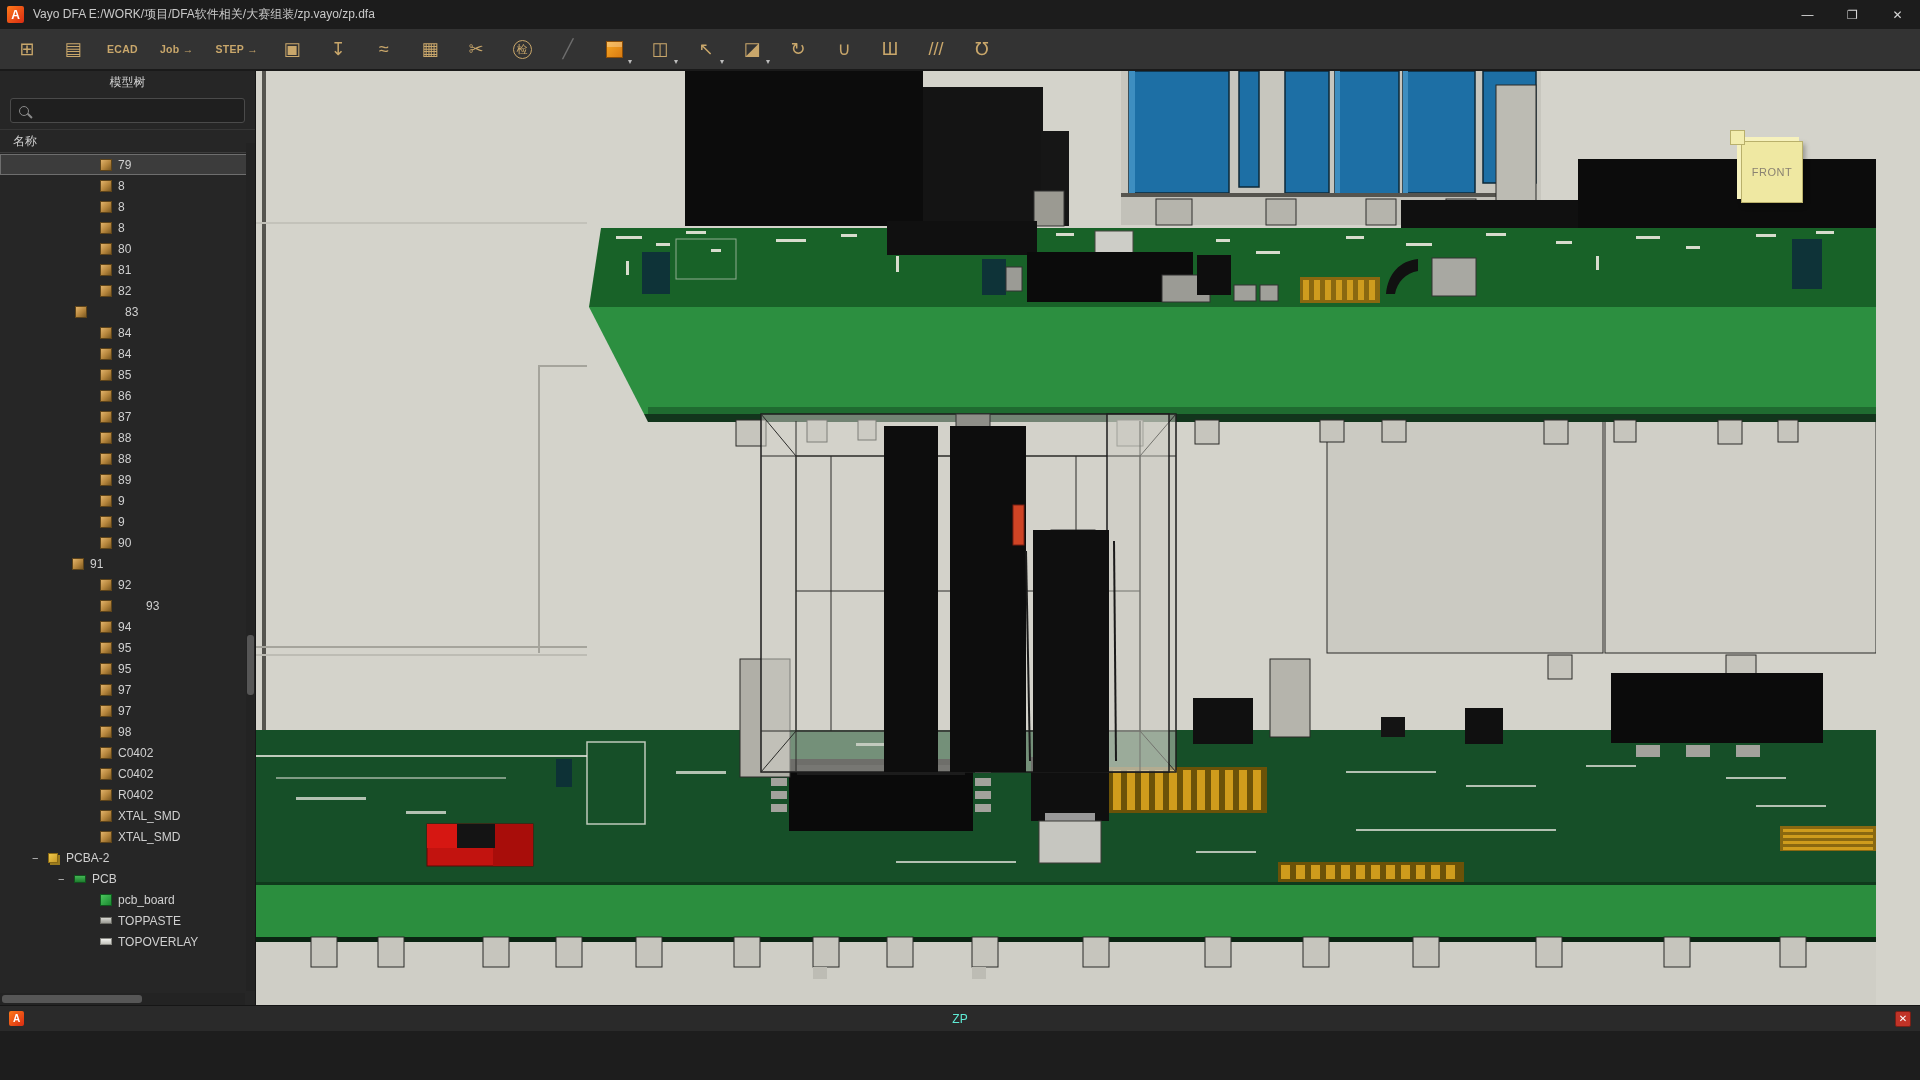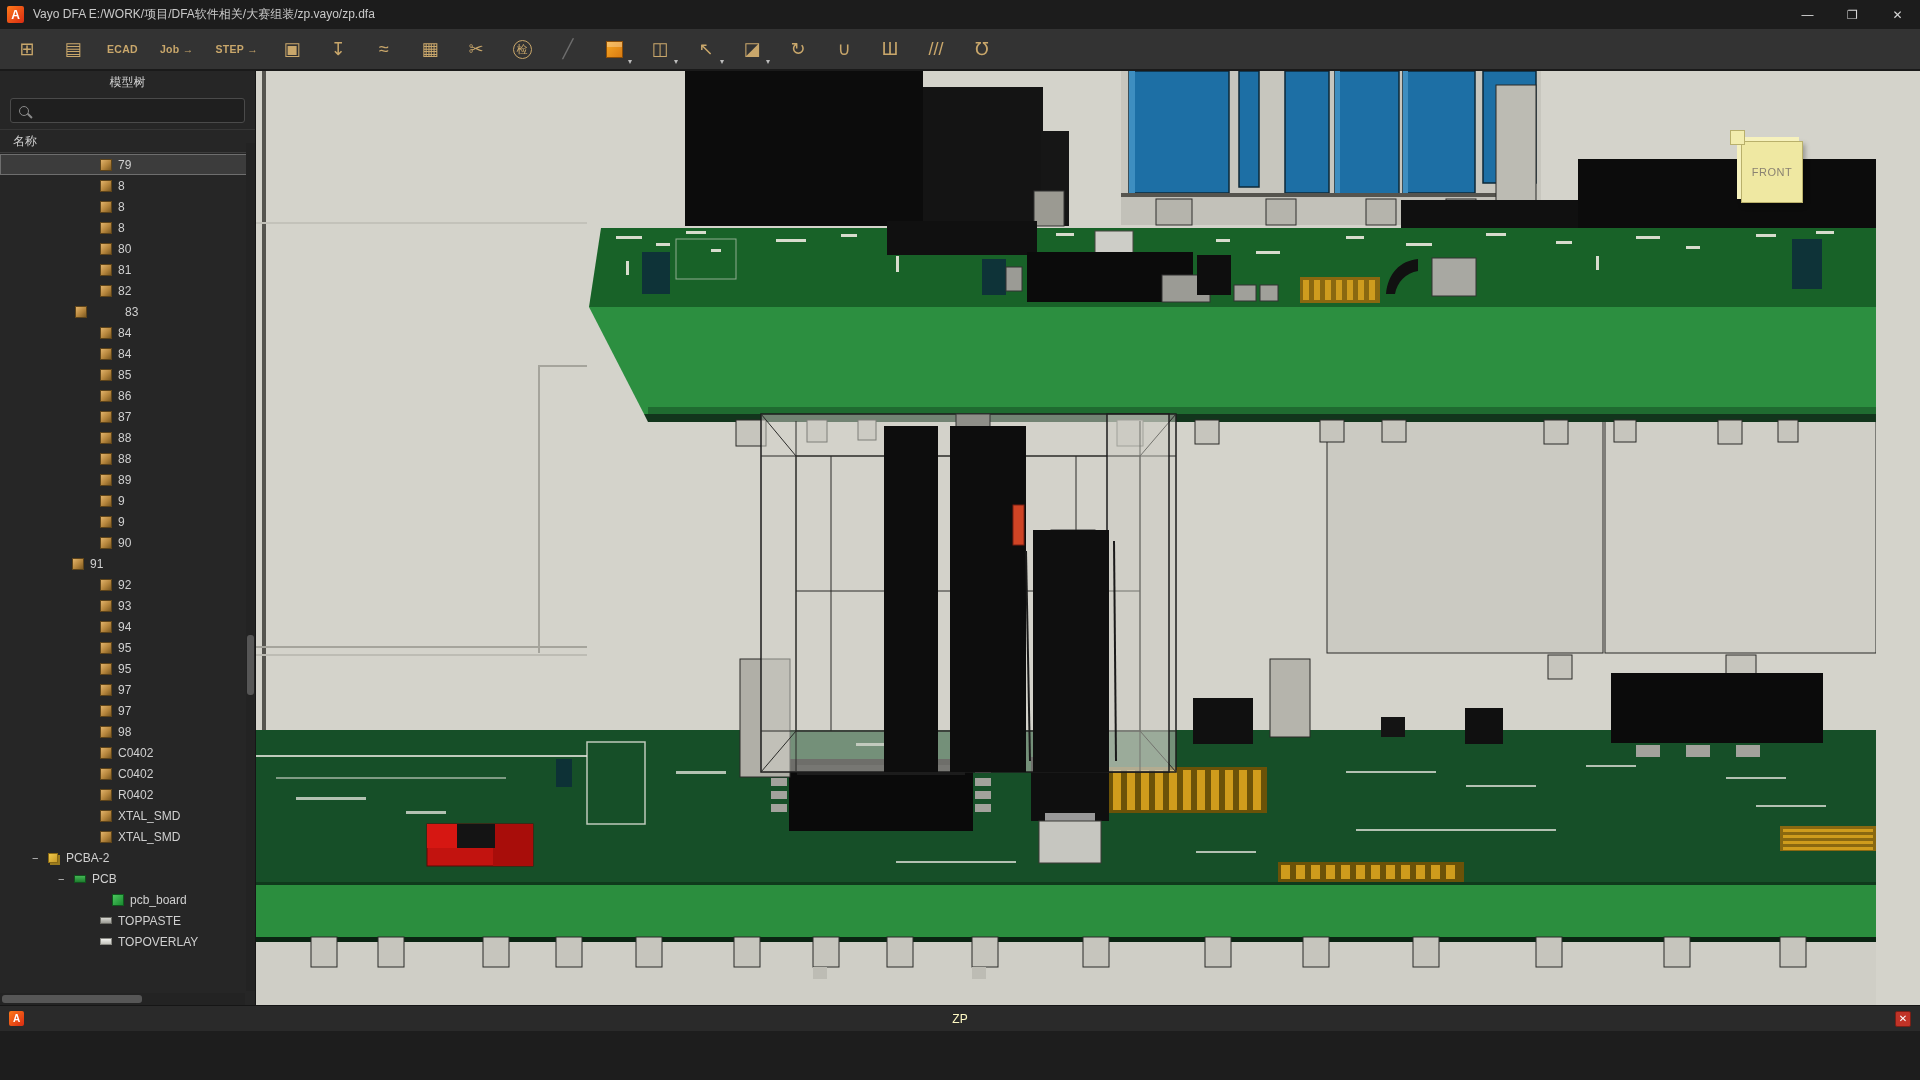--- a/index.html
+++ b/index.html
@@ -65,21 +65,21 @@
   .viewcube { position:absolute; left:1485px; top:70px; width:62px; height:62px; background:#efe8a2;
     border:1px solid #b9b06b; box-shadow:-4px -4px 0 #f6f1bd, 2px 3px 5px rgba(0,0,0,.3);
     display:flex; align-items:center; justify-content:center; color:#8a8272; font-size:11px; letter-spacing:.5px; }
   .viewcube::before { content:''; position:absolute; left:-12px; top:-12px; width:13px; height:13px;
     background:#f3edae; border:1px solid #b9b06b; }
 
   
   .statusbar { height:26px; background:#2a2a2a; border-top:1px solid #161616; display:flex; align-items:center;
     padding:0 9px; position:relative; flex:0 0 auto; }
   .statusbar .app-logo { width:15px; height:15px; font-size:10px; }
-  .status-text { position:absolute; left:50%; transform:translateX(-50%); color:#fef9c3; font-size:12px; }
+  .status-text { position:absolute; left:50%; transform:translateX(-50%); color:#5eead4; font-size:12px; }
   .status-close { margin-left:auto; width:16px; height:16px; background:#c13327; border:1px solid #7a1f16; border-radius:2px;
     color:#fff; font-size:10px; display:flex; align-items:center; justify-content:center; }
   .footerstrip { flex:1; background:#1d1d1d; }
 </style>
 </head>
 <body>
 
 <div class="window">
 
   <div class="titlebar">
@@ -249,21 +249,21 @@
             <span class="tl">90</span>
           </div>
           <div class="tree-row" style="padding-left: 72px;">
             <span class="ti comp"></span>
             <span class="tl">91</span>
           </div>
           <div class="tree-row" style="padding-left: 100px;">
             <span class="ti comp"></span>
             <span class="tl">92</span>
           </div>
-          <div class="tree-row" style="padding-left: 100px;">
+          <div class="tree-row" style="padding-left: 100px; gap: 28px;">
             <span class="ti comp"></span>
             <span class="tl">93</span>
           </div>
           <div class="tree-row" style="padding-left: 100px;">
             <span class="ti comp"></span>
             <span class="tl">94</span>
           </div>
           <div class="tree-row" style="padding-left: 100px;">
             <span class="ti comp"></span>
             <span class="tl">95</span>
@@ -307,21 +307,21 @@
           <div class="tree-row" style="padding-left: 32px;">
             <span class="tg">−</span>
             <span class="ti pcba"></span>
             <span class="tl">PCBA-2</span>
           </div>
           <div class="tree-row" style="padding-left: 58px;">
             <span class="tg">−</span>
             <span class="ti pcb"></span>
             <span class="tl">PCB</span>
           </div>
-          <div class="tree-row" style="padding-left: 100px; margin-left: 12px;">
+          <div class="tree-row" style="padding-left: 100px;">
             <span class="ti board3d"></span>
             <span class="tl">pcb_board</span>
           </div>
           <div class="tree-row" style="padding-left: 100px;">
             <span class="ti paste"></span>
             <span class="tl">TOPPASTE</span>
           </div>
           <div class="tree-row" style="padding-left: 100px;">
             <span class="ti overlay"></span>
             <span class="tl">TOPOVERLAY</span>

